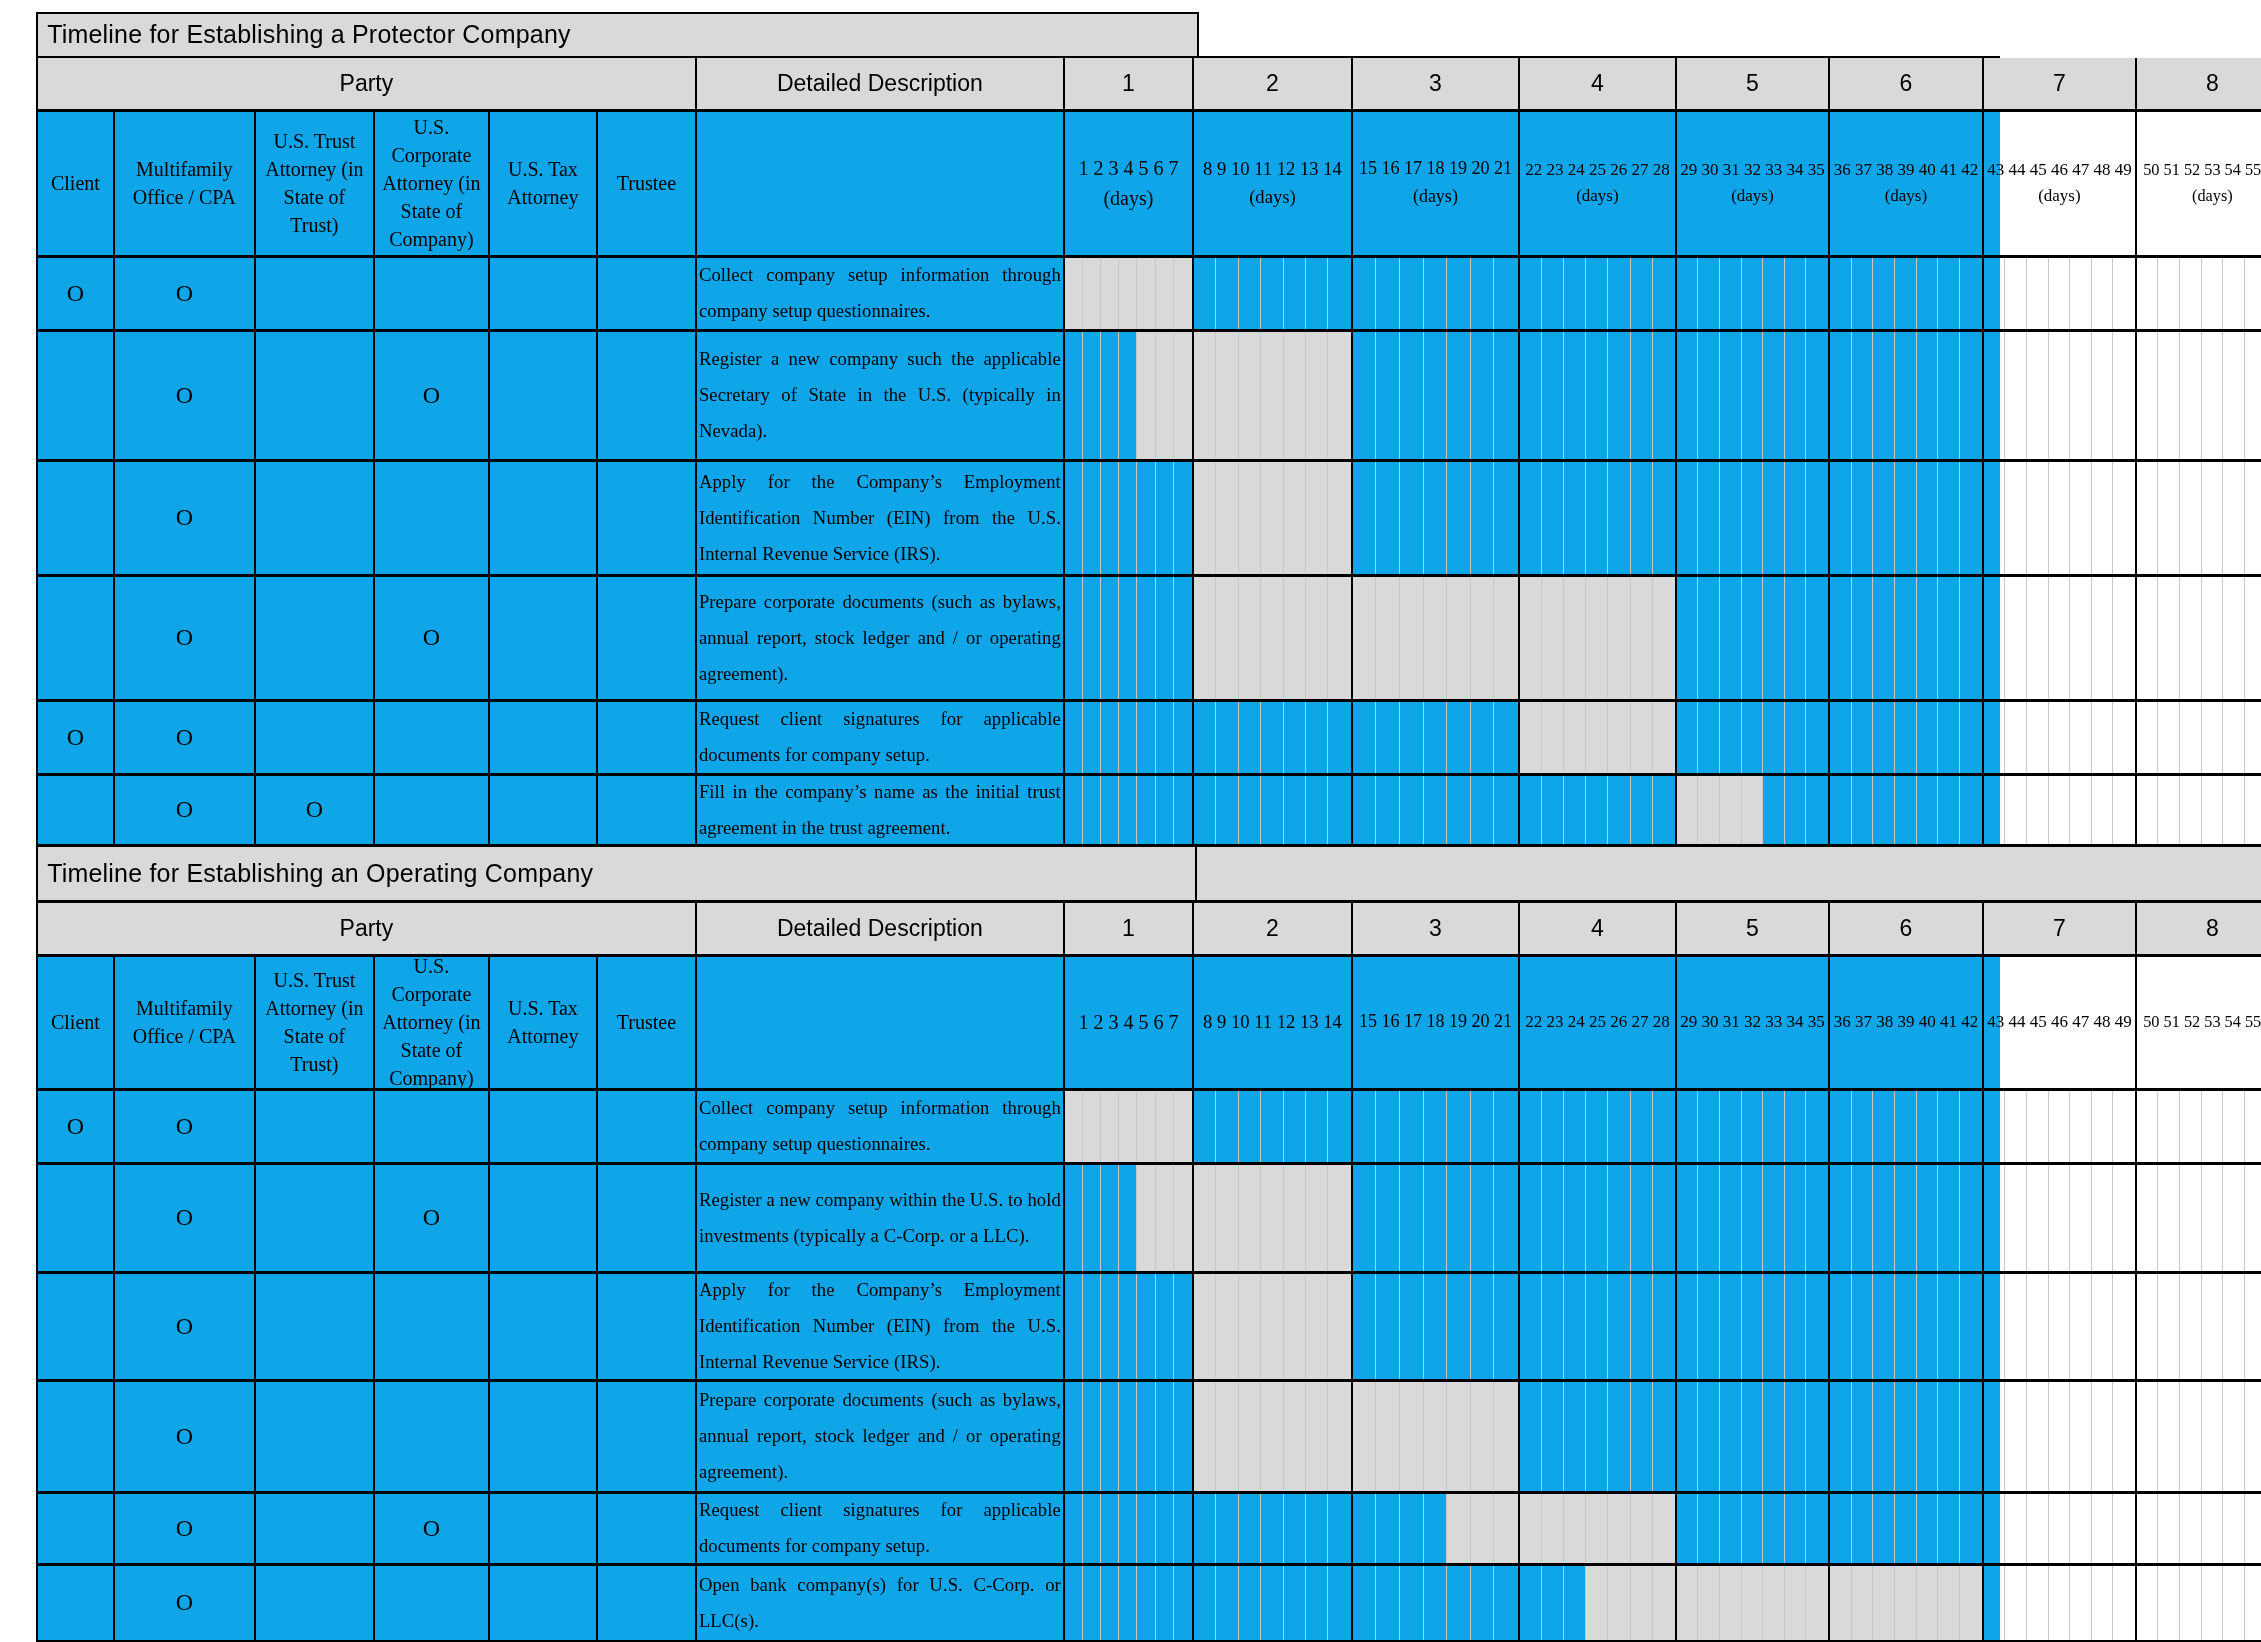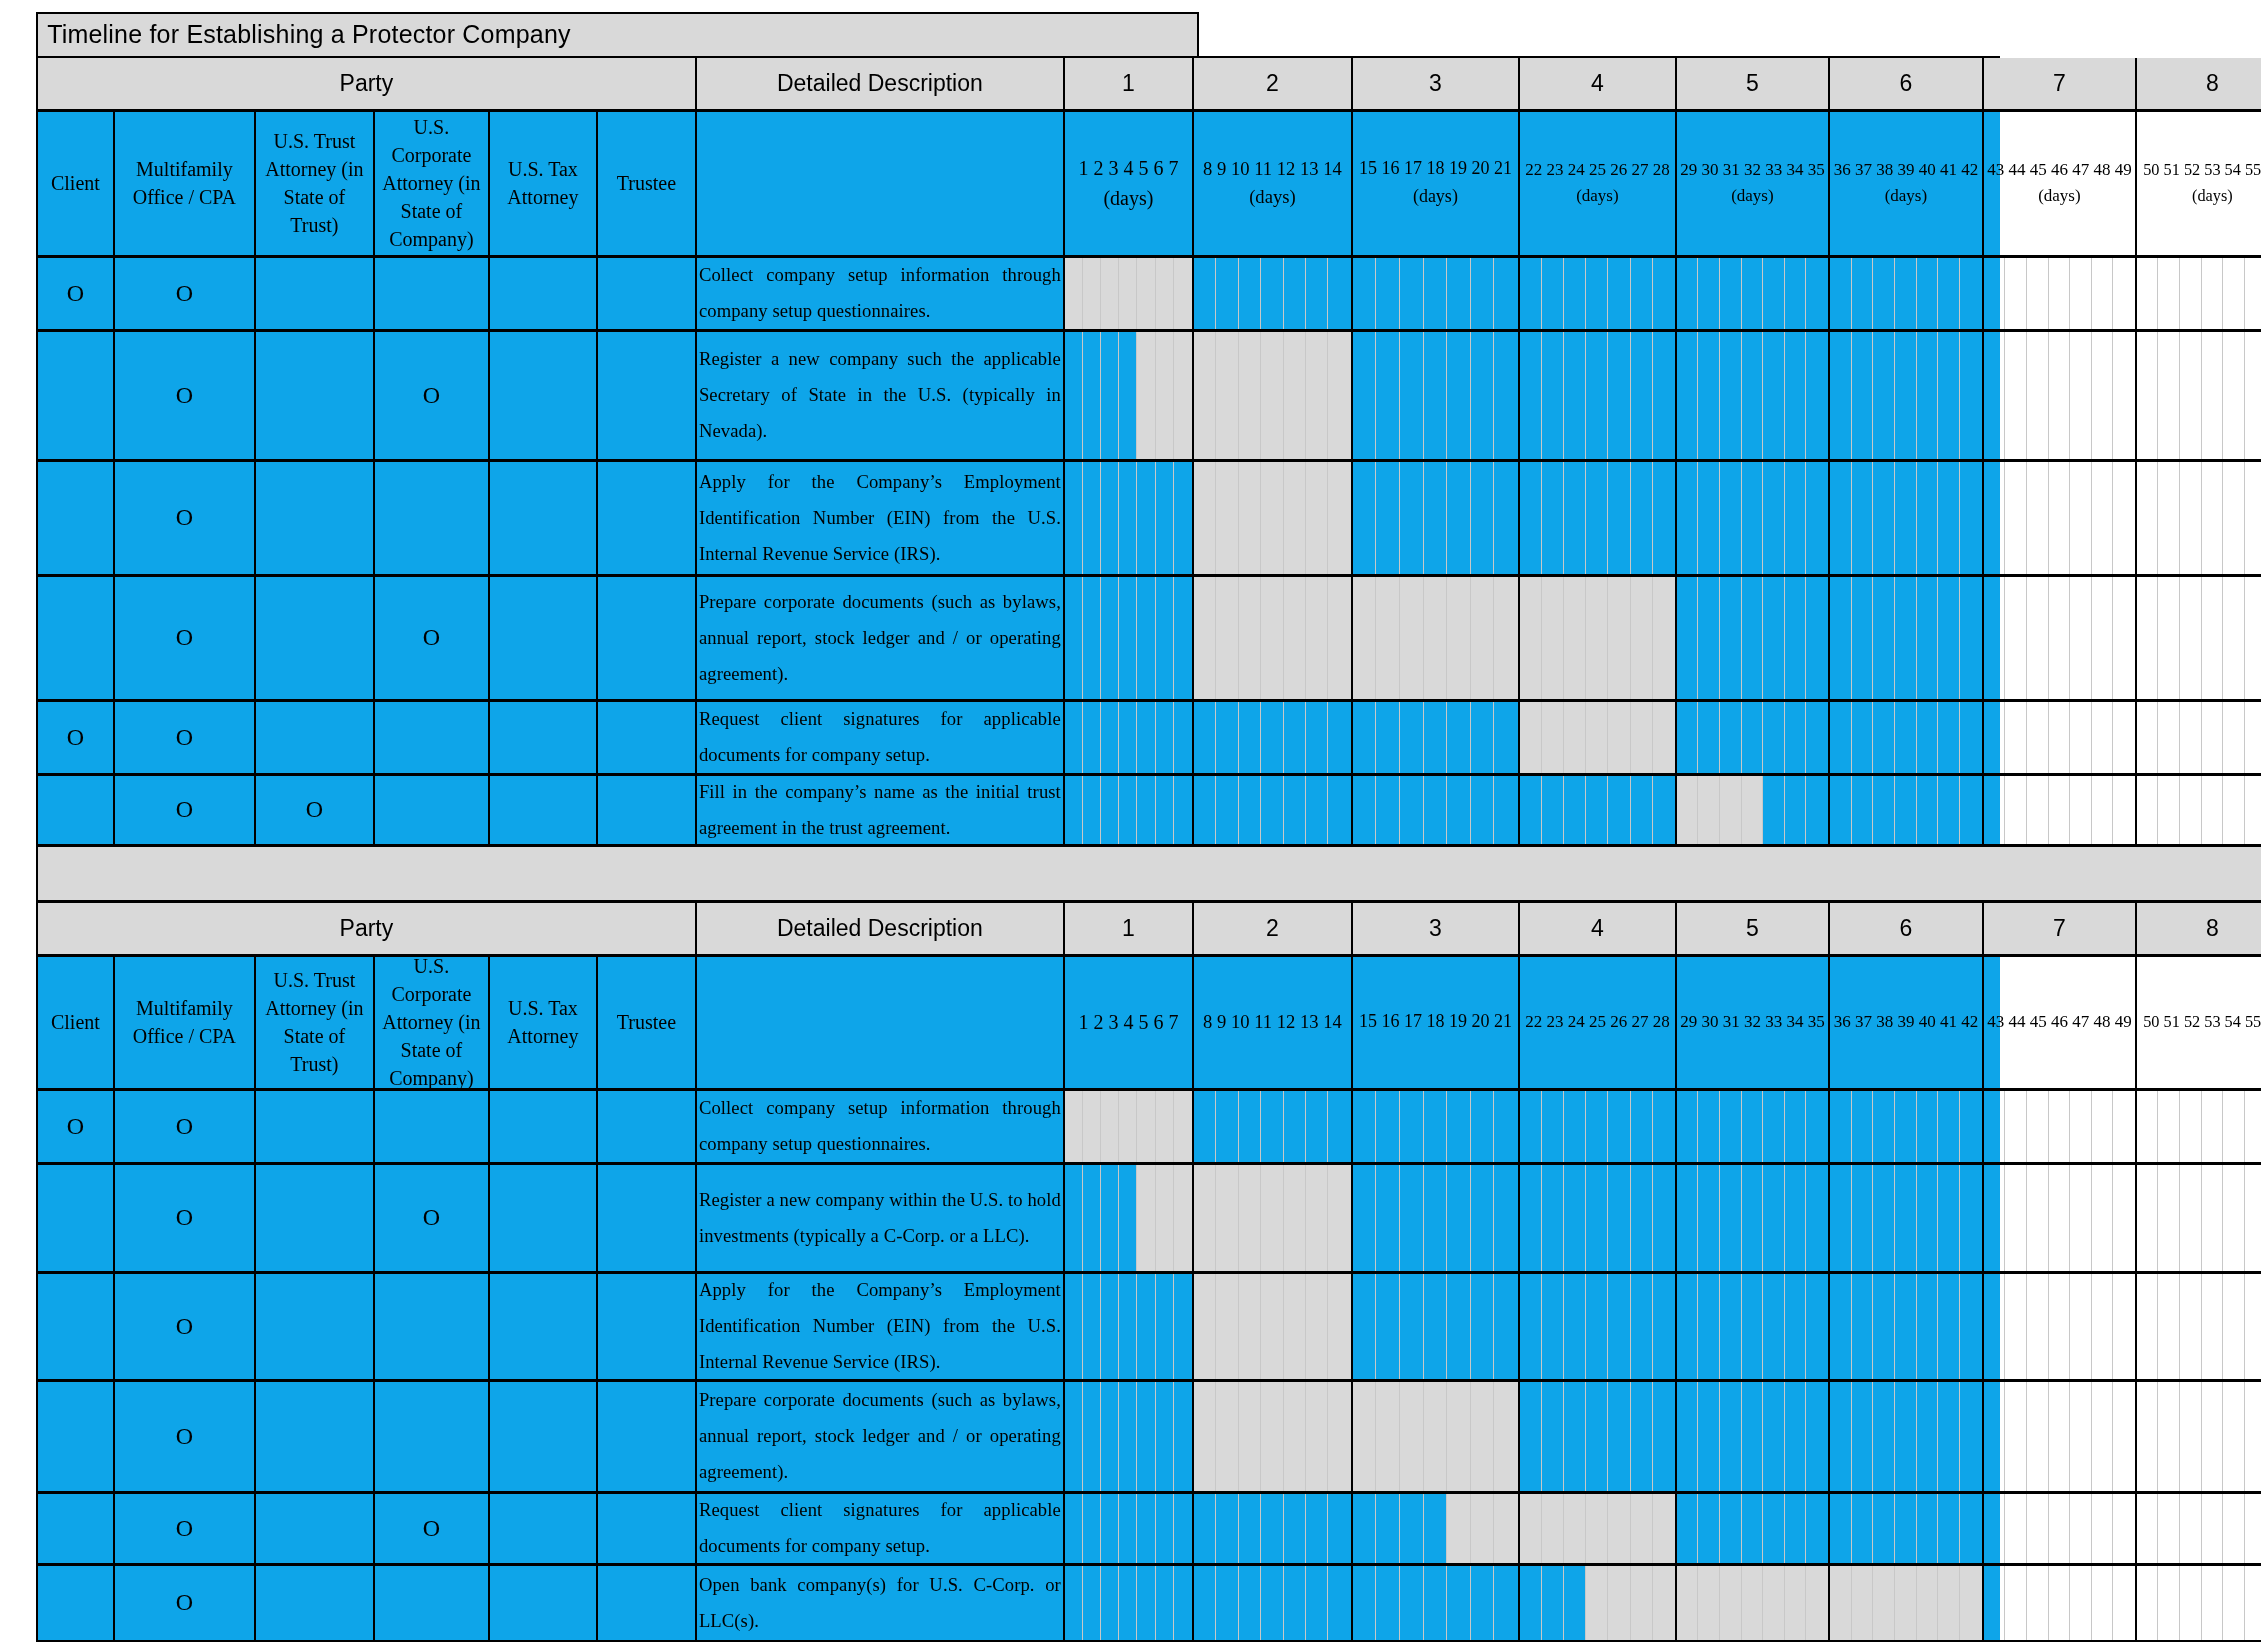--- a/index.html
+++ b/index.html
@@ -580,20 +580,23 @@
         <div class="day"></div>
         <div class="day"></div>
         <div class="day"></div>
         <div class="day"></div>
         <div class="day"></div>
         <div class="day"></div>
         <div class="day"></div>
       </div>
     </div>
   <div class="title-bar2">
+    <div class="t2-left">
+      <span>Timeline for Establishing an Operating Company</span>
+    </div>
     <div class="t2-right"></div>
   </div>
   <div class="grid" id="grid-1" style="grid-template-columns: 77px 141px 119px 115px 108px 99px 368px 129px 159px 167px 157px 153px 154px 153px 153px; grid-template-rows: 54px 134px 74px 109px 108px 112px 72px 77px;">
       <div class="hcell" style="grid-column: 1 / span 6;">Party</div>
       <div class="hcell">Detailed Description</div>
       <div class="hcell">1</div>
       <div class="hcell">2</div>
       <div class="hcell">3</div>
       <div class="hcell">4</div>
       <div class="hcell">5</div>

